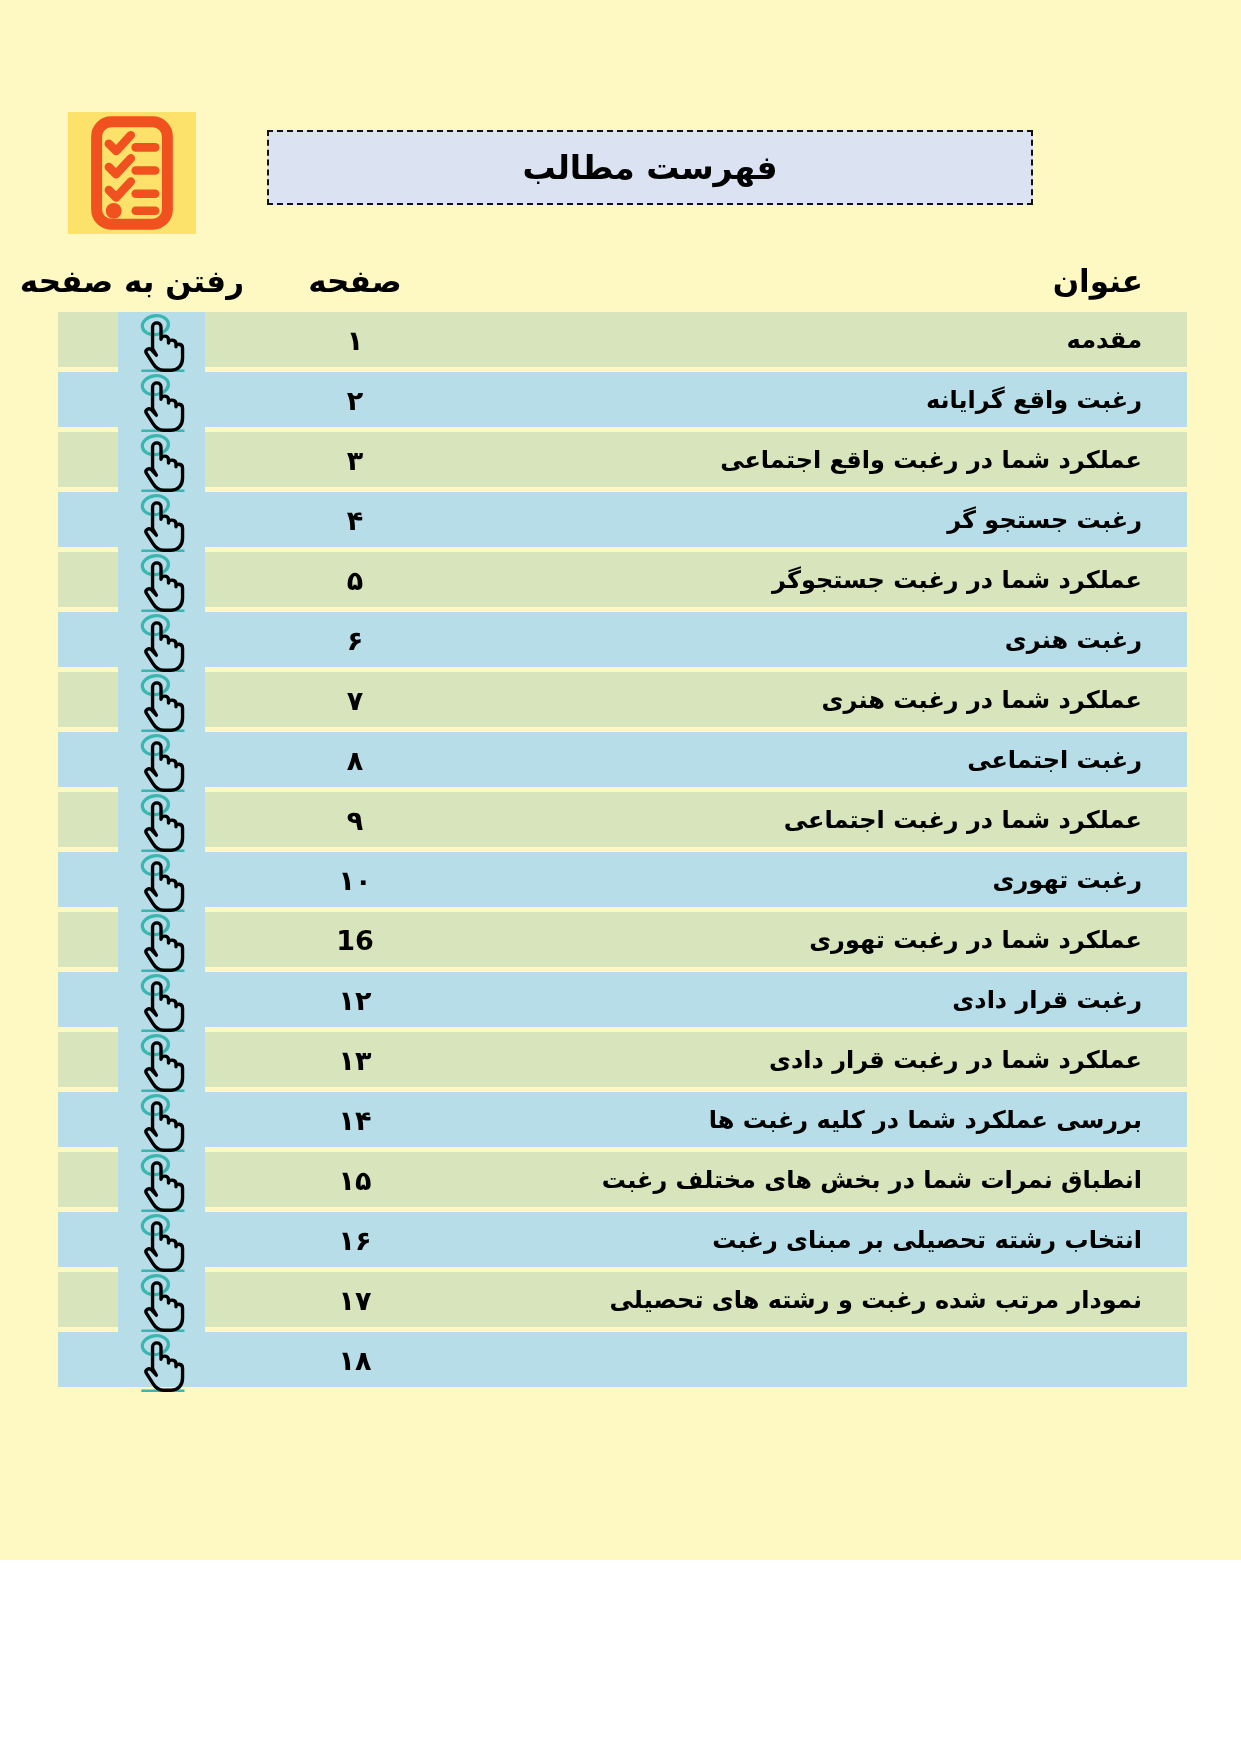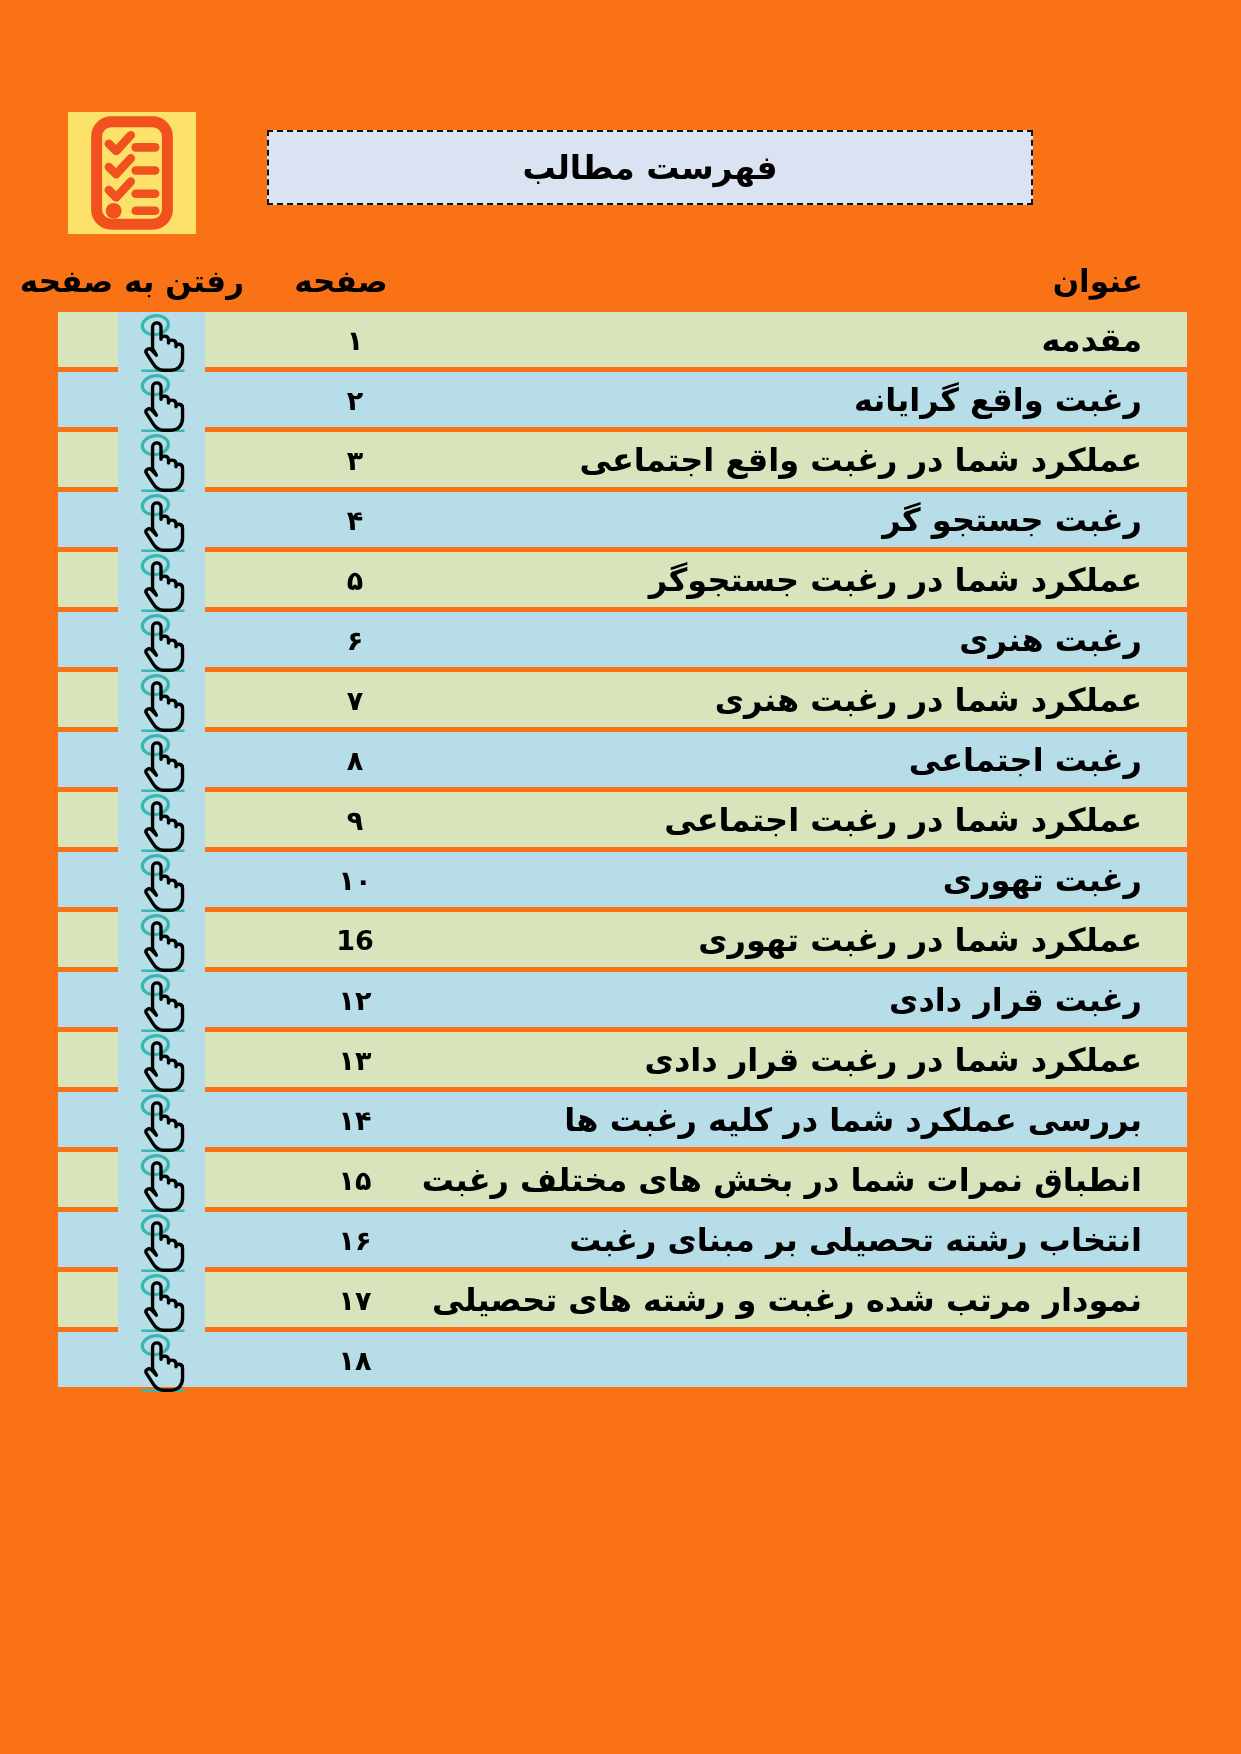--- a/index.html
+++ b/index.html
@@ -5,22 +5,22 @@
   * { margin: 0; padding: 0; box-sizing: border-box; }
   html, body { background: #fff; }
   body {
     font-family: "DejaVu Sans", sans-serif;
     font-weight: bold;
     color: #000;
   }
   .canvas {
     position: relative;
     width: 1241px;
-    height: 1754px;
-    background: #f97316;
+    height: 1560px;
+    background: #fef9c3;
     overflow: hidden;
     margin: 0 auto;
   }
   
   .doc-icon {
     position: absolute;
     left: 68px; top: 112px;
     width: 128px; height: 122px;
     background: #fce26b;
   }
@@ -44,38 +44,38 @@
   .col-header {
     position: absolute;
     top: 260px;
     height: 42px;
     line-height: 42px;
     font-size: 31px;
     direction: rtl;
     white-space: nowrap;
   }
   .col-header.title-col  { right: 98px;  }
-  .col-header.page-col   { left: 281px; width: 120px; text-align: center; }
+  .col-header.page-col   { left: 295px; width: 120px; text-align: center; }
   .col-header.goto-col   { left: 58px;  width: 186px; text-align: center; }
 
   
   .toc-row {
     position: absolute;
     left: 58px;
     width: 1129px;
     height: 55px;
     direction: rtl;
   }
   .toc-row.odd  { background: #d7e4bc; }
   .toc-row.even { background: #b7dee8; }
   .row-title {
     position: absolute;
     right: 45px; top: 0;
     height: 55px; line-height: 57px;
-    font-size: 32px;
+    font-size: 24px;
     white-space: nowrap;
   }
   .row-page {
     position: absolute;
     left: 247px; top: 0;
     width: 100px; height: 55px;
     line-height: 57px;
     text-align: center;
     font-size: 27px;
   }

